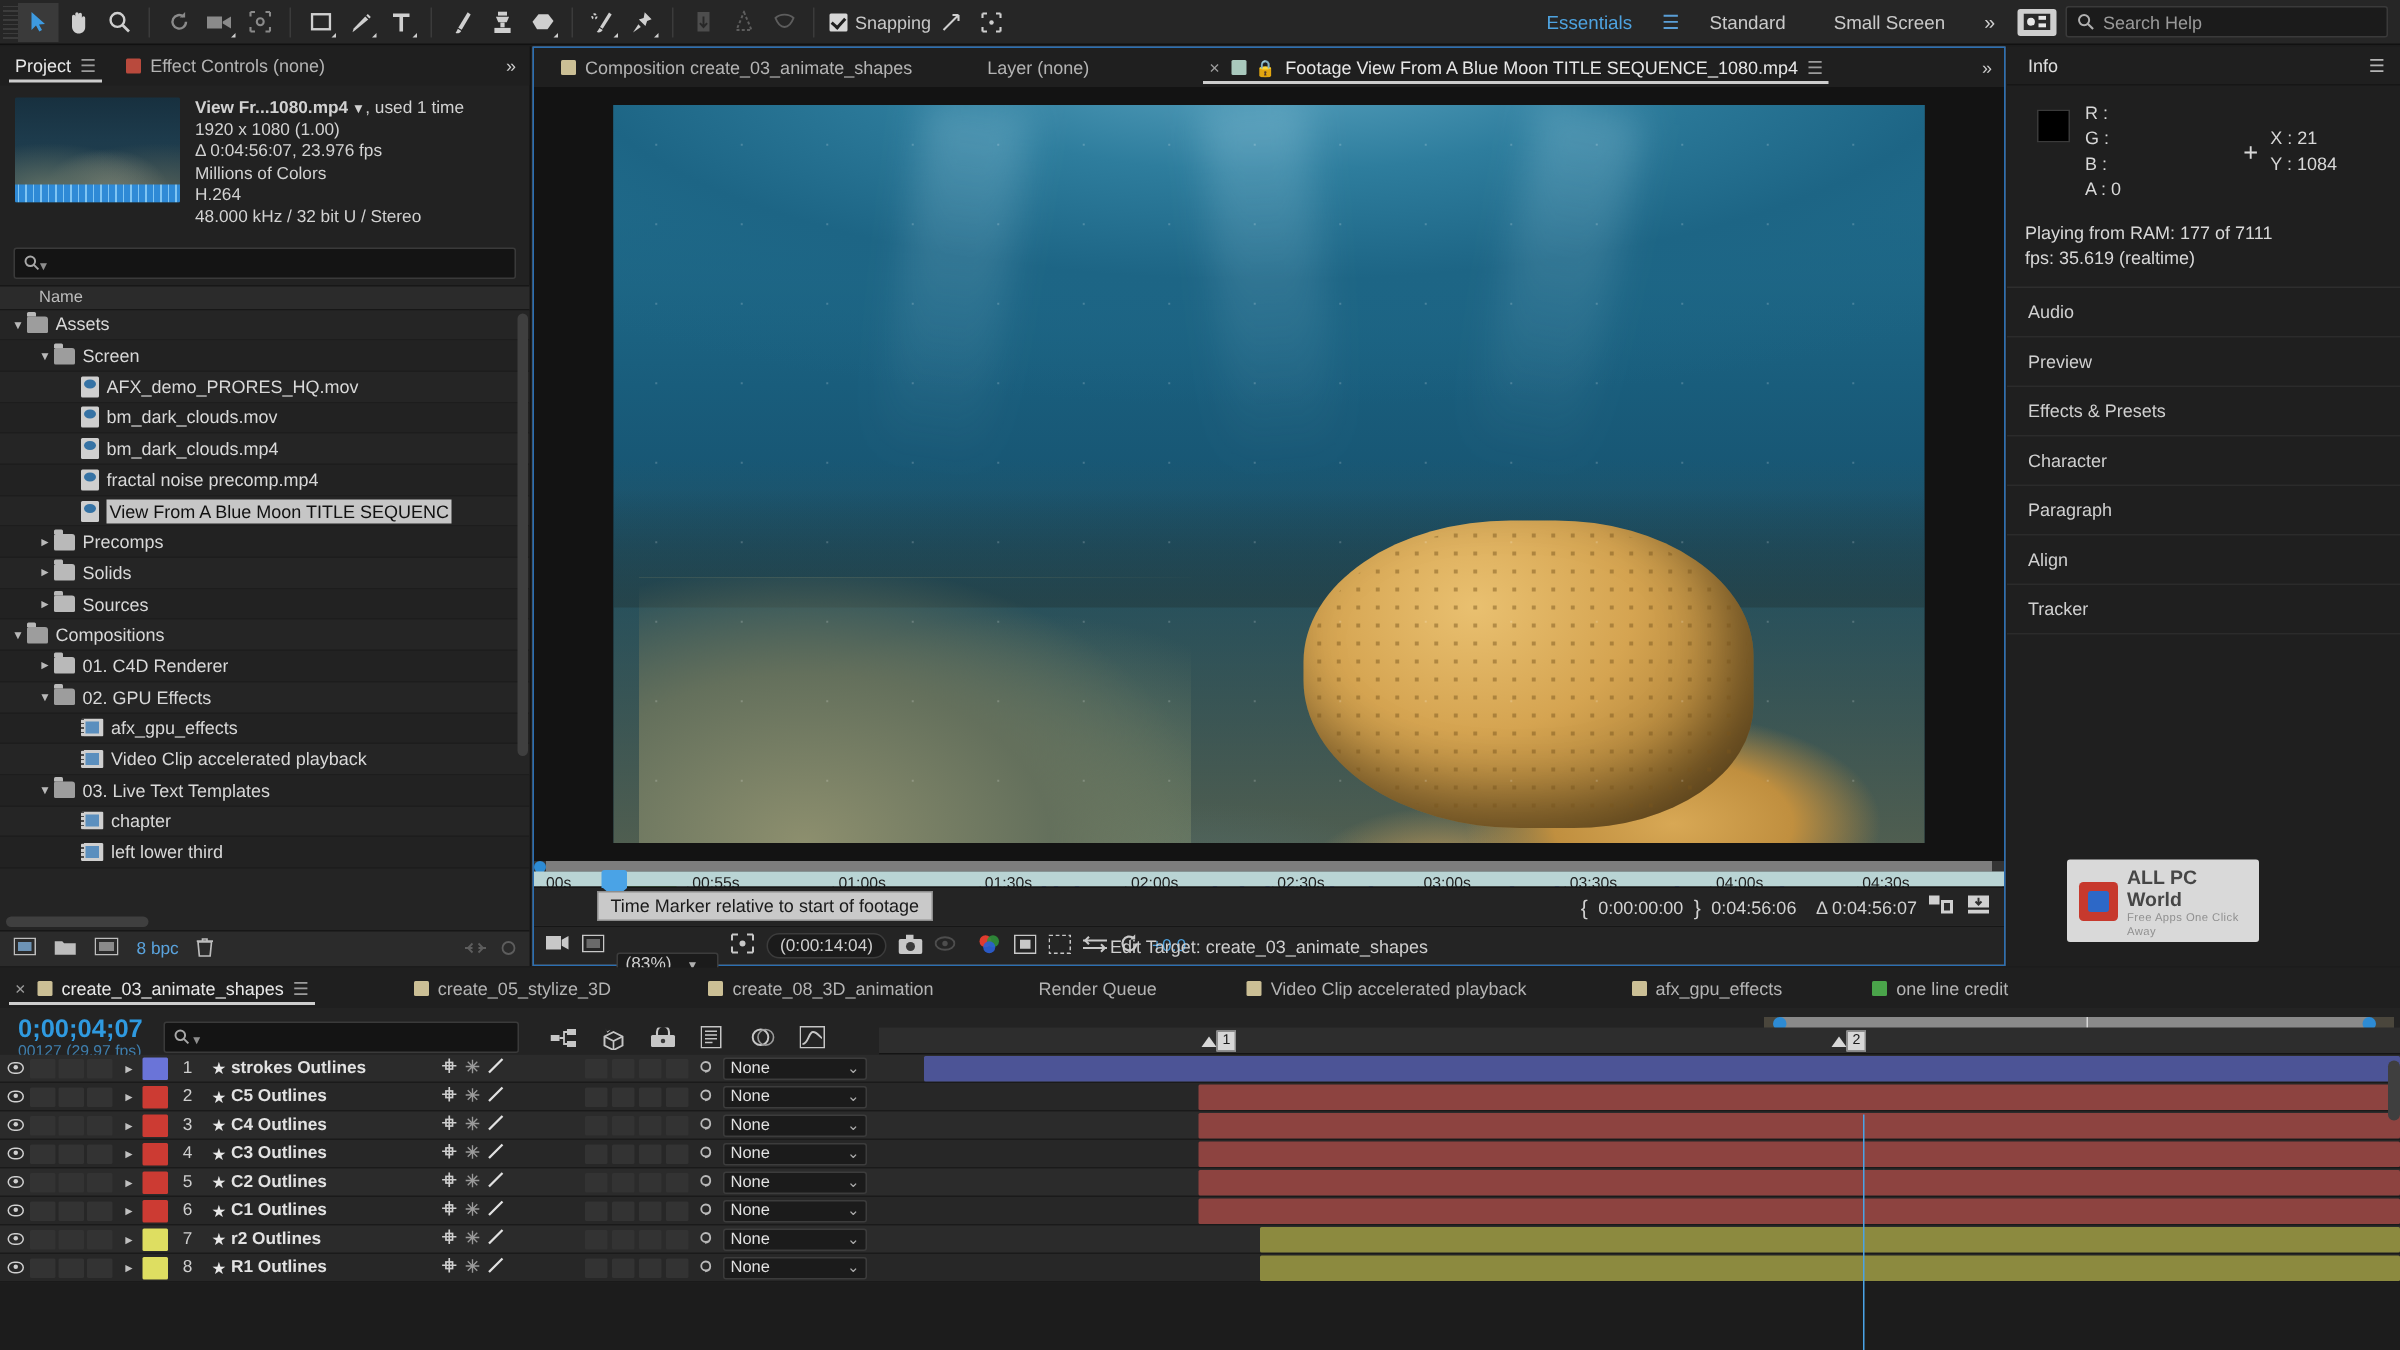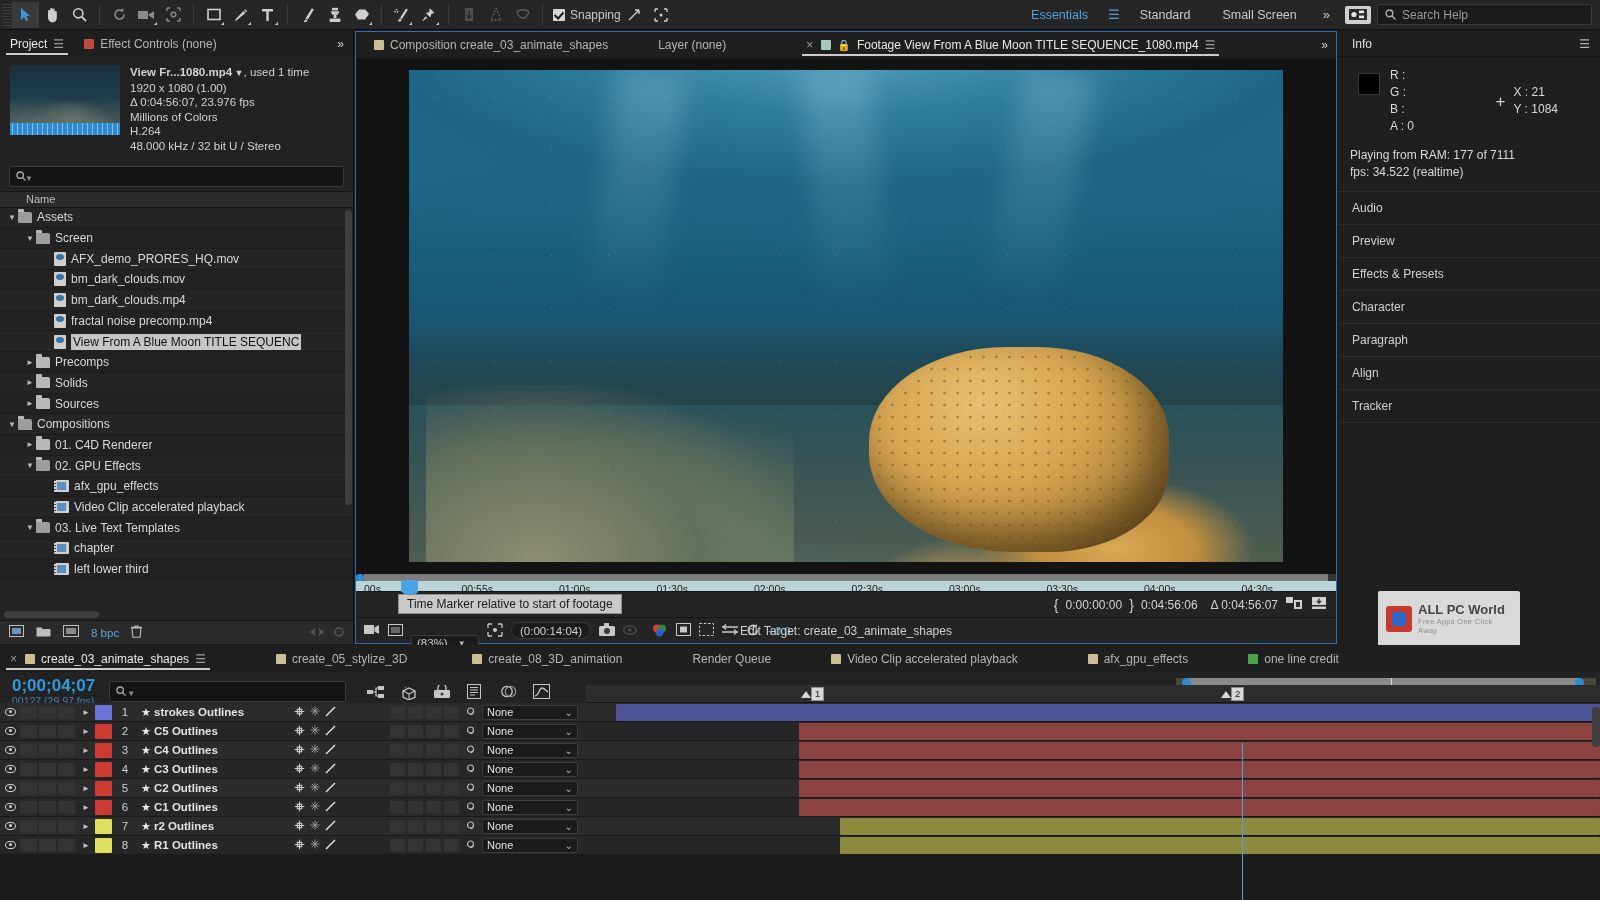--- a/index.html
+++ b/index.html
@@ -203,23 +203,23 @@
   .r-tabbar .ham { margin-left:auto; padding:0 10px; color:#b4b4b4; }
   .info-body { padding:10px 12px 8px 12px; display:flex; }
   .swatch { width:22px;height:22px;background:#000; border:1px solid #3a3a3a; margin:6px 10px 0 8px;}
   .rgb { font-size:12px; line-height:17px; color:#d8d8d8;}
   .xy { margin-left:auto; font-size:12px; line-height:17px; color:#d8d8d8; padding-right:30px;
     display:flex; align-items:center; gap:8px;}
   .info-status { padding:4px 12px 10px 12px; font-size:12px; line-height:17px; color:#d8d8d8;
     border-bottom:1px solid #2e2e2e;}
   .r-item { height:33px; display:flex; align-items:center; padding-left:14px;
     font-size:12px; color:#d0d0d0; border-bottom:1px solid #2b2b2b; cursor:pointer;}
-  .watermark { position:absolute; left:1378px; top:573px; width:142px; height:55px;
+  .watermark { position:absolute; left:1378px; top:573px; width:128px; height:55px;
     background:#e9e9e9; border-radius:2px; display:flex; align-items:center; gap:6px; padding:0 8px;
-    opacity:.92;margin-top:18px;}
+    opacity:.92;}
   .wm-logo { width:26px;height:26px;background:#d63c2f;border-radius:3px;position:relative;flex:none;}
   .wm-logo:after{content:"";position:absolute;left:6px;top:6px;width:14px;height:14px;
     background:#2f6fd6;border-radius:2px;}
   .wm-t1 { font-size:13px; font-weight:bold; color:#4a4a4a;}
   .wm-t2 { font-size:7.5px; color:#9a9a9a; letter-spacing:.3px;}
 
   
   .timeline { position:absolute; left:0; top:645px; width:1600px; height:255px; background:#1c1c1c;}
   .tl-tabs { height:27px; background:#1f1f1f; display:flex; align-items:stretch; }
   .tl-head { height:40px; background:#232323; display:flex; align-items:center;
@@ -800,21 +800,21 @@
       <div class="xy">
         <span style="font-size:17px;color:#d8d8d8">+</span>
         <span>
           <div><span>X :</span> <span>21</span></div>
           <div><span>Y :</span> <span>1084</span></div>
         </span>
       </div>
     </div>
     <div class="info-status">
       <div>Playing from RAM: 177 of 7111</div>
-      <div>fps: 34.522 (realtime)</div>
+      <div>fps: 35.619 (realtime)</div>
     </div>
     <div id="r-items">
         <div class="r-item">
           <span>Audio</span>
         </div>
         <div class="r-item">
           <span>Preview</span>
         </div>
         <div class="r-item">
           <span>Effects &amp; Presets</span>

